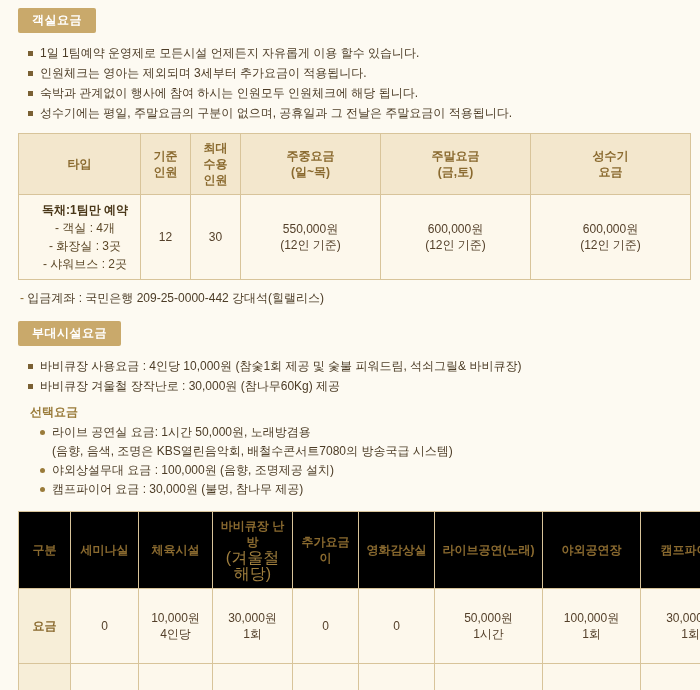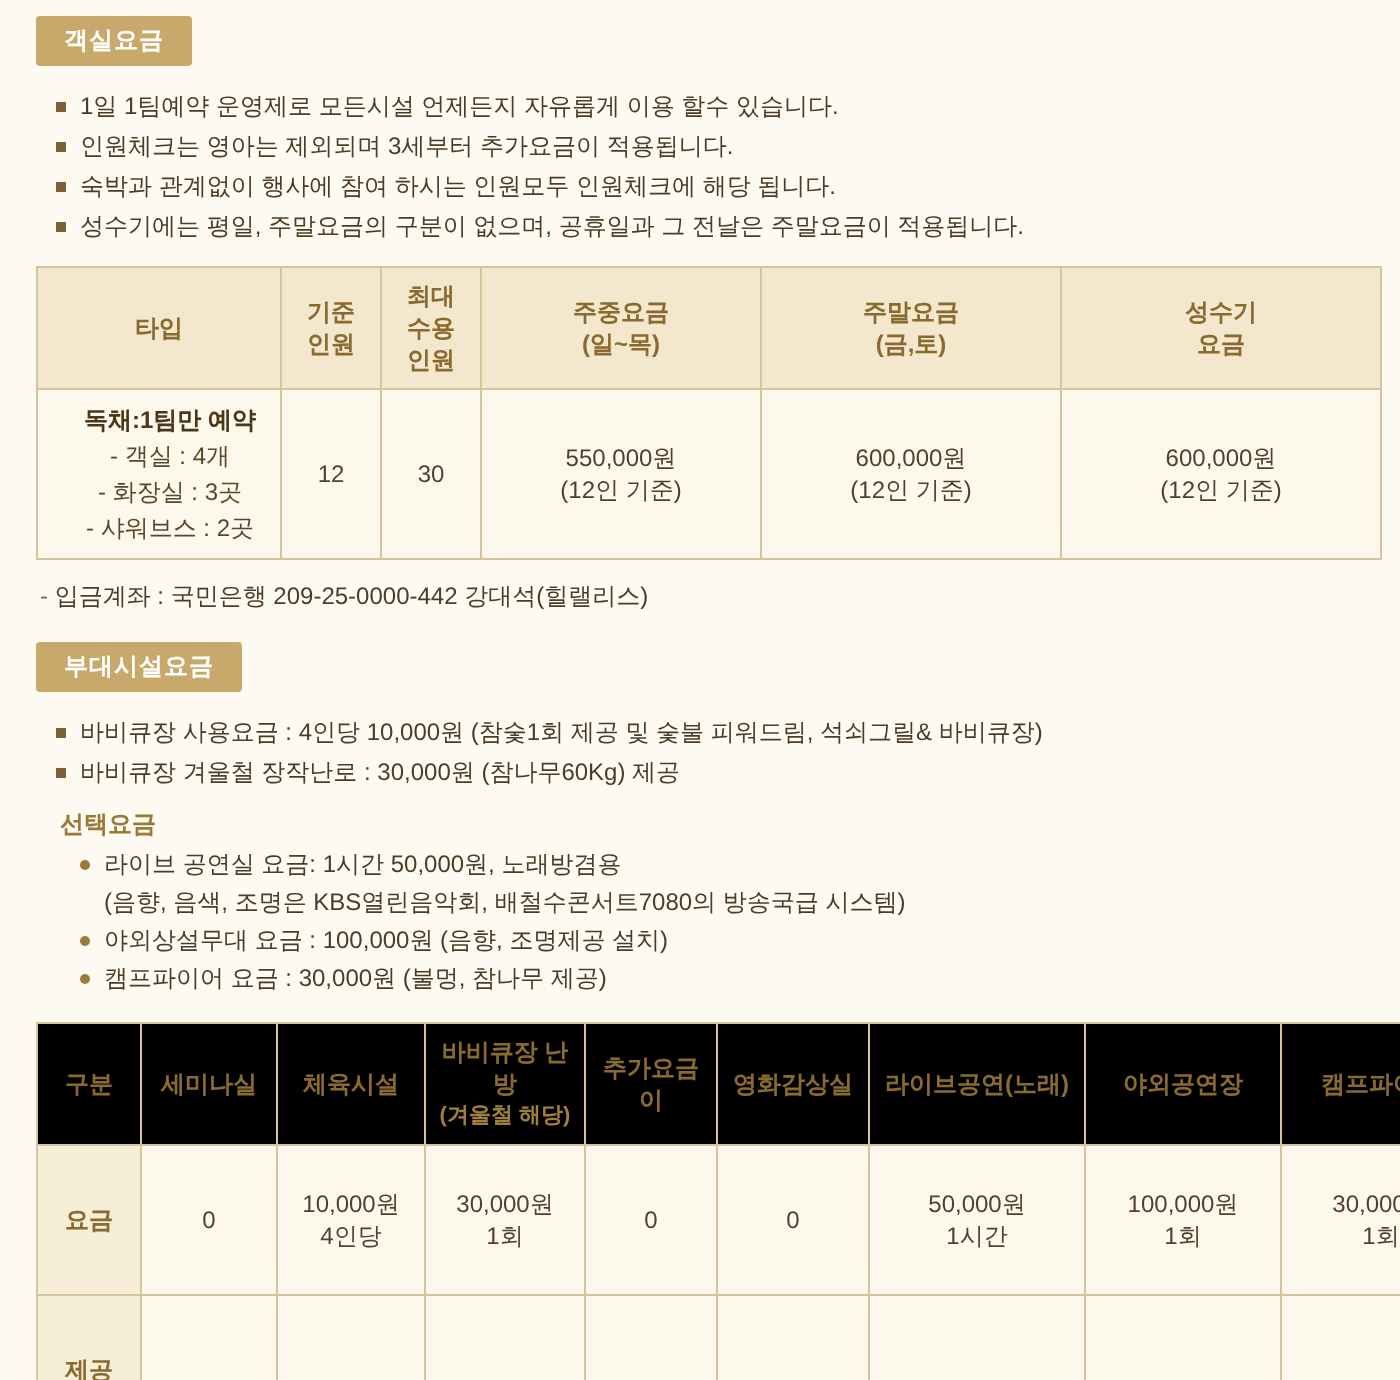--- a/index.html
+++ b/index.html
@@ -136,22 +136,22 @@
   
   #fac-table { margin-top: 12px; }
   #fac-table thead th {
     color: #8a6a2f;
     background: #000000;
     height: 36px;
     font-size: 12px;
   }
   #fac-table thead th .small {
     display: block;
-    font-size: 11px;
-    font-weight: bold;
+    font-size: 16px;
+    font-weight: normal;
     color: #a07f3e;
   }
   #fac-table td { height: 62px; background: #fdf8ec; }
   #fac-table td.rowhead {
     background: #f7eed8;
     color: #8a6a2f;
     font-weight: bold;
   }
   .nowrap { white-space: nowrap; }
 </style>

